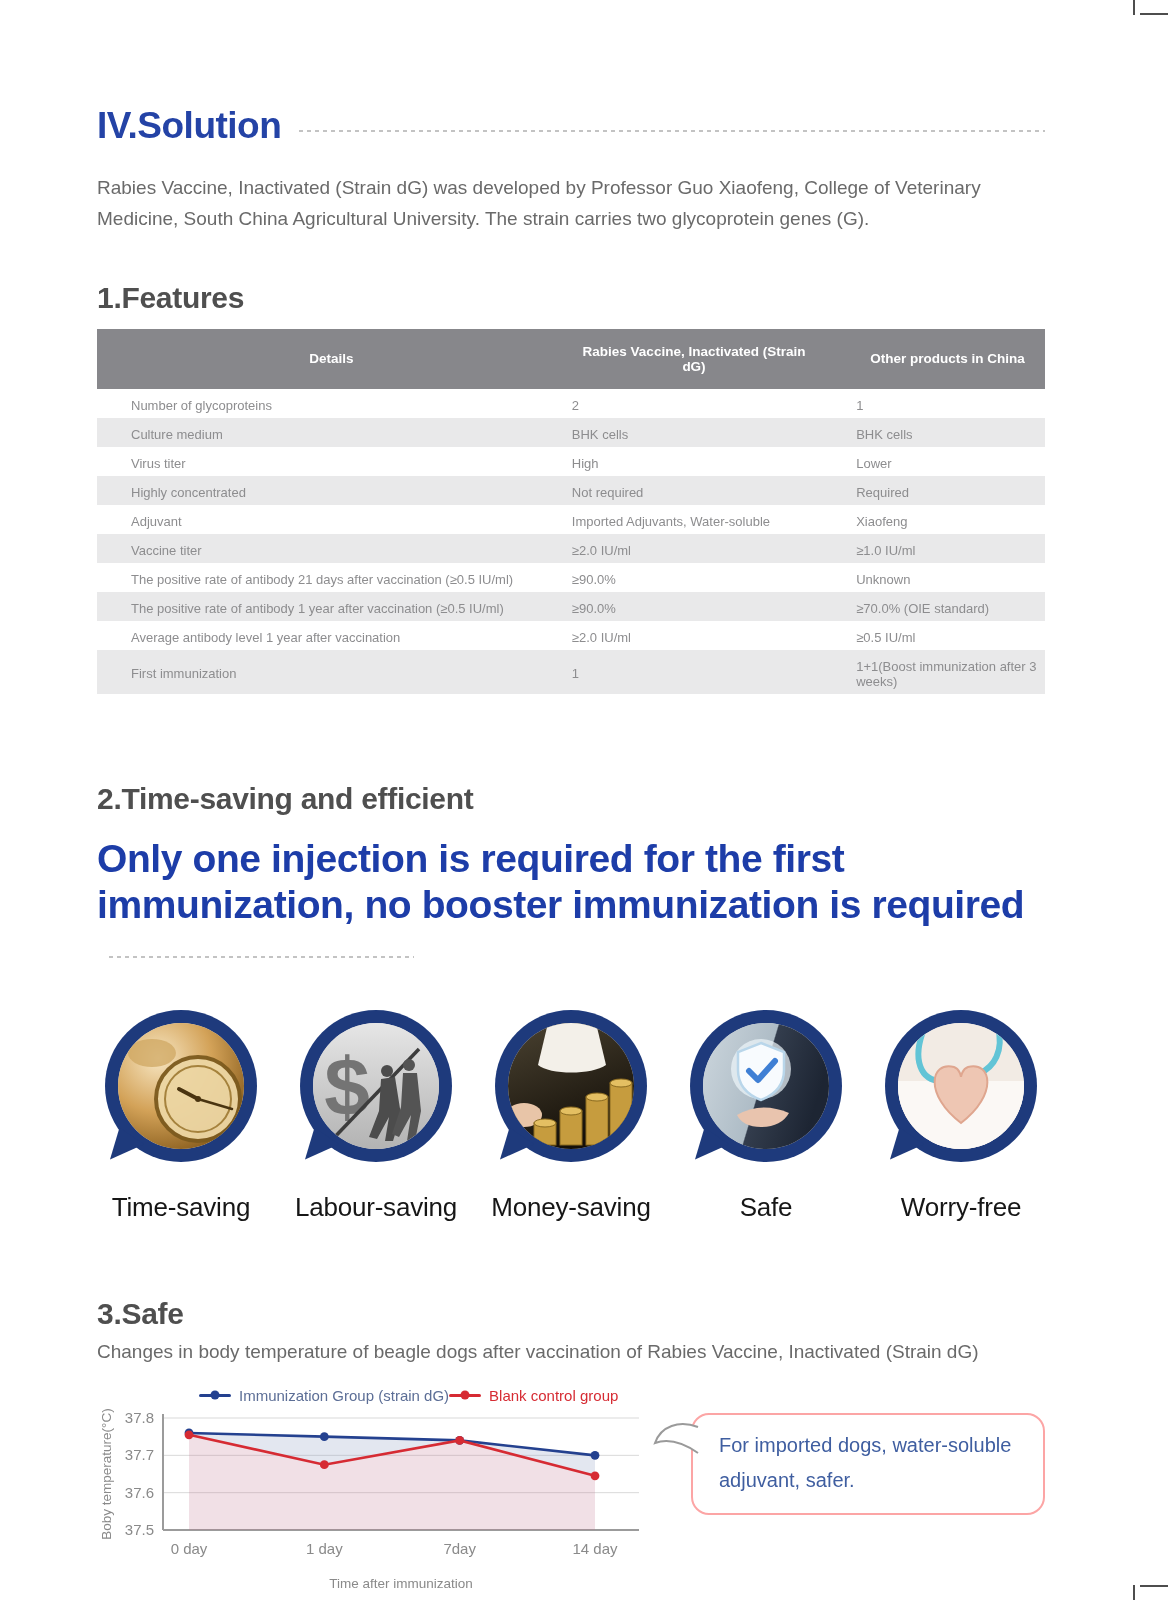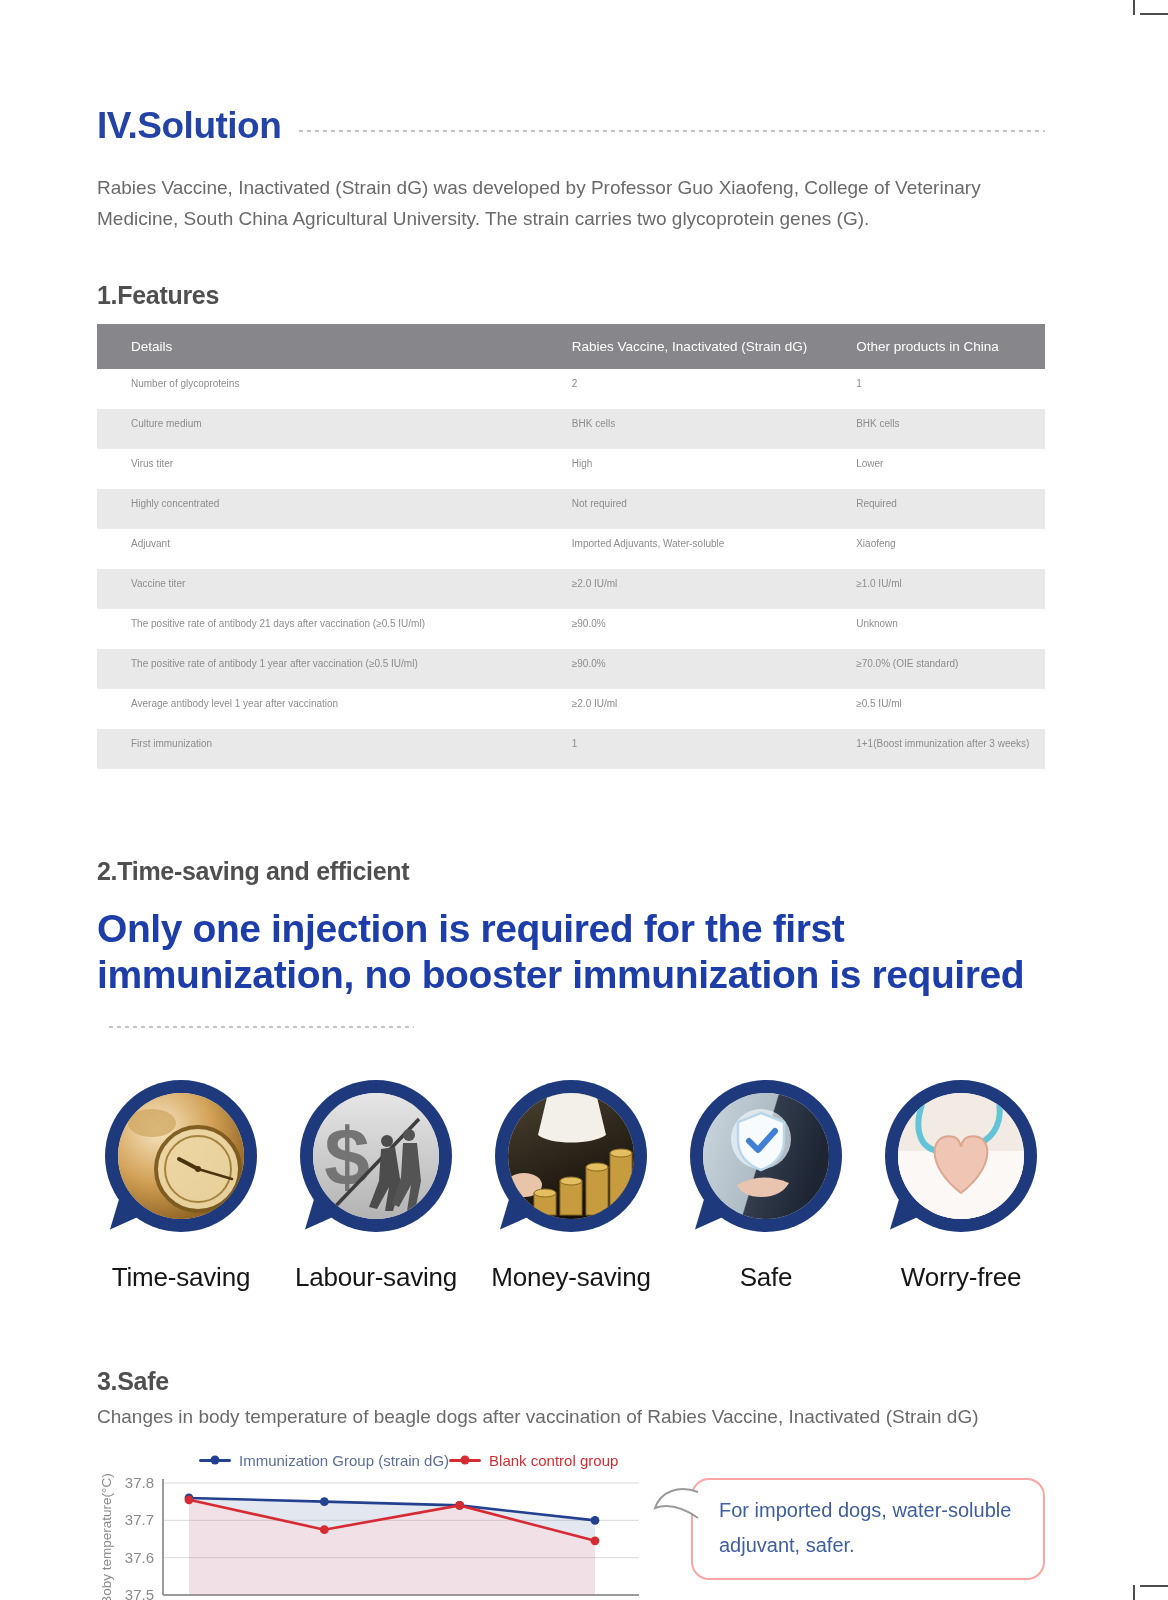--- a/index.html
+++ b/index.html
@@ -16,28 +16,28 @@
 
   .dots { height:2px; background-image:repeating-linear-gradient(90deg,#c3c3c3 0 4px,transparent 4px 8px); }
 
   
   .title-row { display:flex; align-items:center; gap:18px; margin-top:105px; }
   .doc-title { font-size:37px; font-weight:bold; color:#2443a6; letter-spacing:-0.5px; white-space:nowrap; }
   .title-row .dots { flex:1; margin-top:10px; }
 
   .intro { margin-top:26px; font-size:19px; line-height:1.62; color:#6a6a6a; }
 
-  .sec-heading { font-size:25px; font-weight:bold; color:#4f4f4f; letter-spacing:-0.3px; }
+  .sec-heading { font-size:30px; font-weight:bold; color:#4f4f4f; letter-spacing:-0.3px; }
   .features-heading { margin-top:46px; }
 
   
   table.features { width:100%; border-collapse:collapse; margin-top:14px; }
-  table.features th { background:#87878b; color:#ffffff; font-size:13.5px; font-weight:normal;
-    text-align:left; padding:15px 6px 15px 34px; }
-  table.features td { font-size:10px; color:#8d8d8f; padding:9px 6px 20px 34px; }
+  table.features th { background:#87878b; color:#ffffff; font-size:13.5px; font-weight:bold;
+    text-align:center; padding:15px 6px 15px 34px; }
+  table.features td { font-size:13px; color:#8d8d8f; padding:9px 6px 5px 34px; }
   table.features tbody tr:nth-child(even) { background:#e9e9ea; }
 
   
   .sec2-heading { margin-top:88px; }
   .headline { margin-top:20px; font-size:39px; font-weight:bold; color:#1d3da8; line-height:1.18; letter-spacing:-0.4px; }
   .headline .dots { display:inline-block; width:305px; margin-left:12px; vertical-align:6px; }
 
   .badges { margin-top:36px; display:flex; justify-content:space-between; }
   .badge { width:168px; text-align:center; }
   .bubble { position:relative; width:152px; height:152px; margin:0 auto; }

